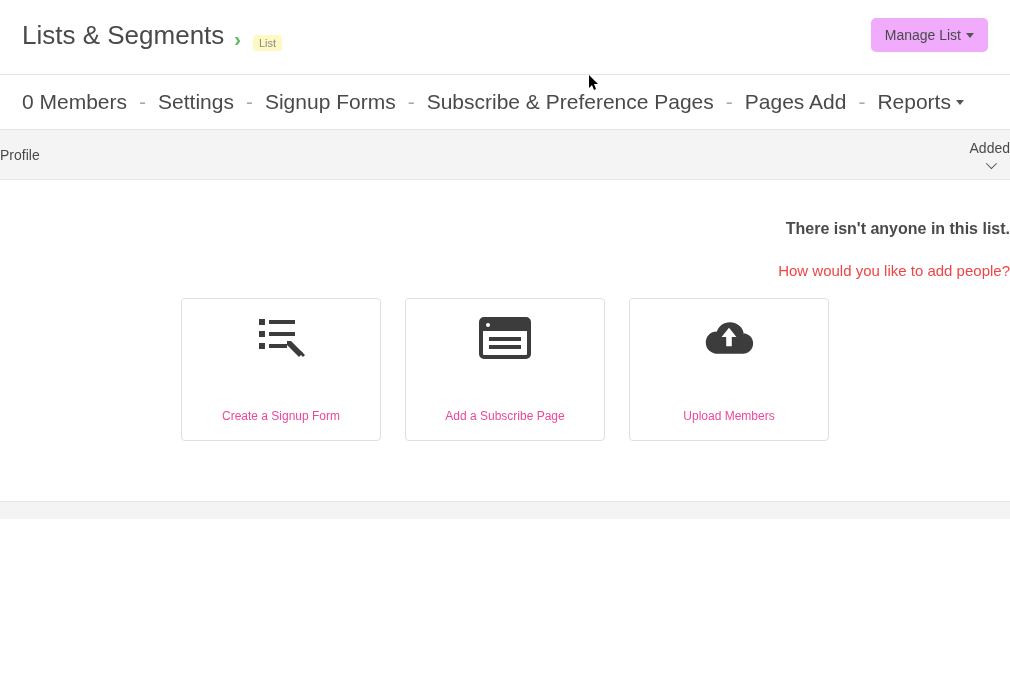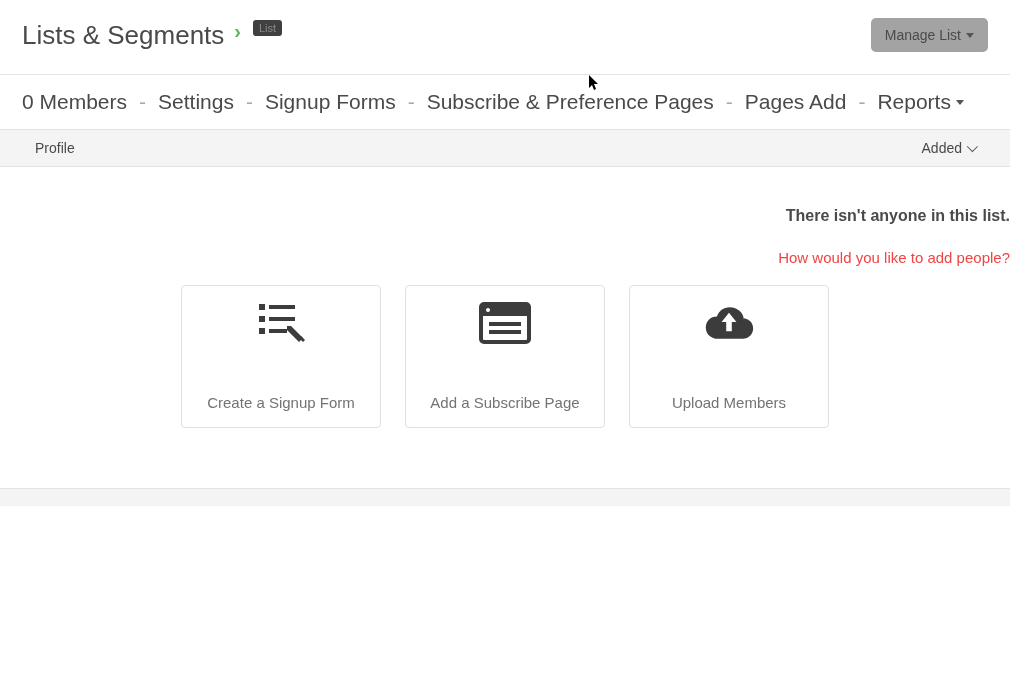--- a/index.html
+++ b/index.html
@@ -13,49 +13,49 @@
       background: #fff;
     }
     .header {
       display: flex;
       align-items: center;
       justify-content: space-between;
       padding: 18px 22px 22px;
     }
     .breadcrumb-wrap {
       display: flex;
-      align-items: flex-start;
+      align-items: flex-end;
       gap: 10px;
     }
     .bc-root {
       font-size: 26px;
       font-weight: 400;
       color: #4a4a4a;
       cursor: pointer;
     }
     .bc-sep {
       color: #5cb85c;
       font-size: 20px;
       font-weight: 600;
     }
     .bc-current {
       font-size: 26px;
       font-weight: 400;
       color: #4a4a4a;
     }
     .bc-tag {
-      background: #404040;
+      background: #fef9c3;
       color: #8a8a8a;
       font-size: 11px;
       padding: 2px 6px;
       border-radius: 3px;
       margin-left: 2px;
     }
     .manage-btn {
-      background: #a3a3a3;
+      background: #f0abfc;
       border: none;
       color: #4a4a4a;
       font-size: 14px;
       padding: 9px 14px;
       border-radius: 5px;
       cursor: pointer;
       display: flex;
       align-items: center;
       gap: 5px;
     }
@@ -90,29 +90,30 @@
       gap: 5px;
       cursor: pointer;
     }
     .tablehead {
       background: #f4f4f4;
       border-top: 1px solid #e4e4e4;
       border-bottom: 1px solid #e4e4e4;
       display: flex;
       justify-content: space-between;
       align-items: center;
-      padding: 10px 35px;
+      padding: 10px 0;
       font-size: 14px;
       color: #4a4a4a;
     }
     .th-added {
       display: flex;
       align-items: center;
       gap: 5px;
       cursor: pointer;
+      flex-direction: column;
     }
     .chev-down {
       display: inline-block;
       width: 8px;
       height: 8px;
       border-right: 1.5px solid #555;
       border-bottom: 1.5px solid #555;
       transform: rotate(45deg) translateY(-2px);
     }
     .empty-state {
@@ -142,22 +143,22 @@
       border-radius: 4px;
       display: flex;
       flex-direction: column;
       align-items: center;
       justify-content: center;
       gap: 22px;
       cursor: pointer;
       background: #fff;
     }
     .card-label {
-      font-size: 15px;
-      color: #737373;
+      font-size: 12px;
+      color: #ec4899;
       margin-top: 28px;
     }
     .card svg {
       width: 52px;
       height: 42px;
       fill: #3c3c3c;
     }
     .bottom-bar {
       background: #f4f4f4;
       border-top: 1px solid #e4e4e4;

